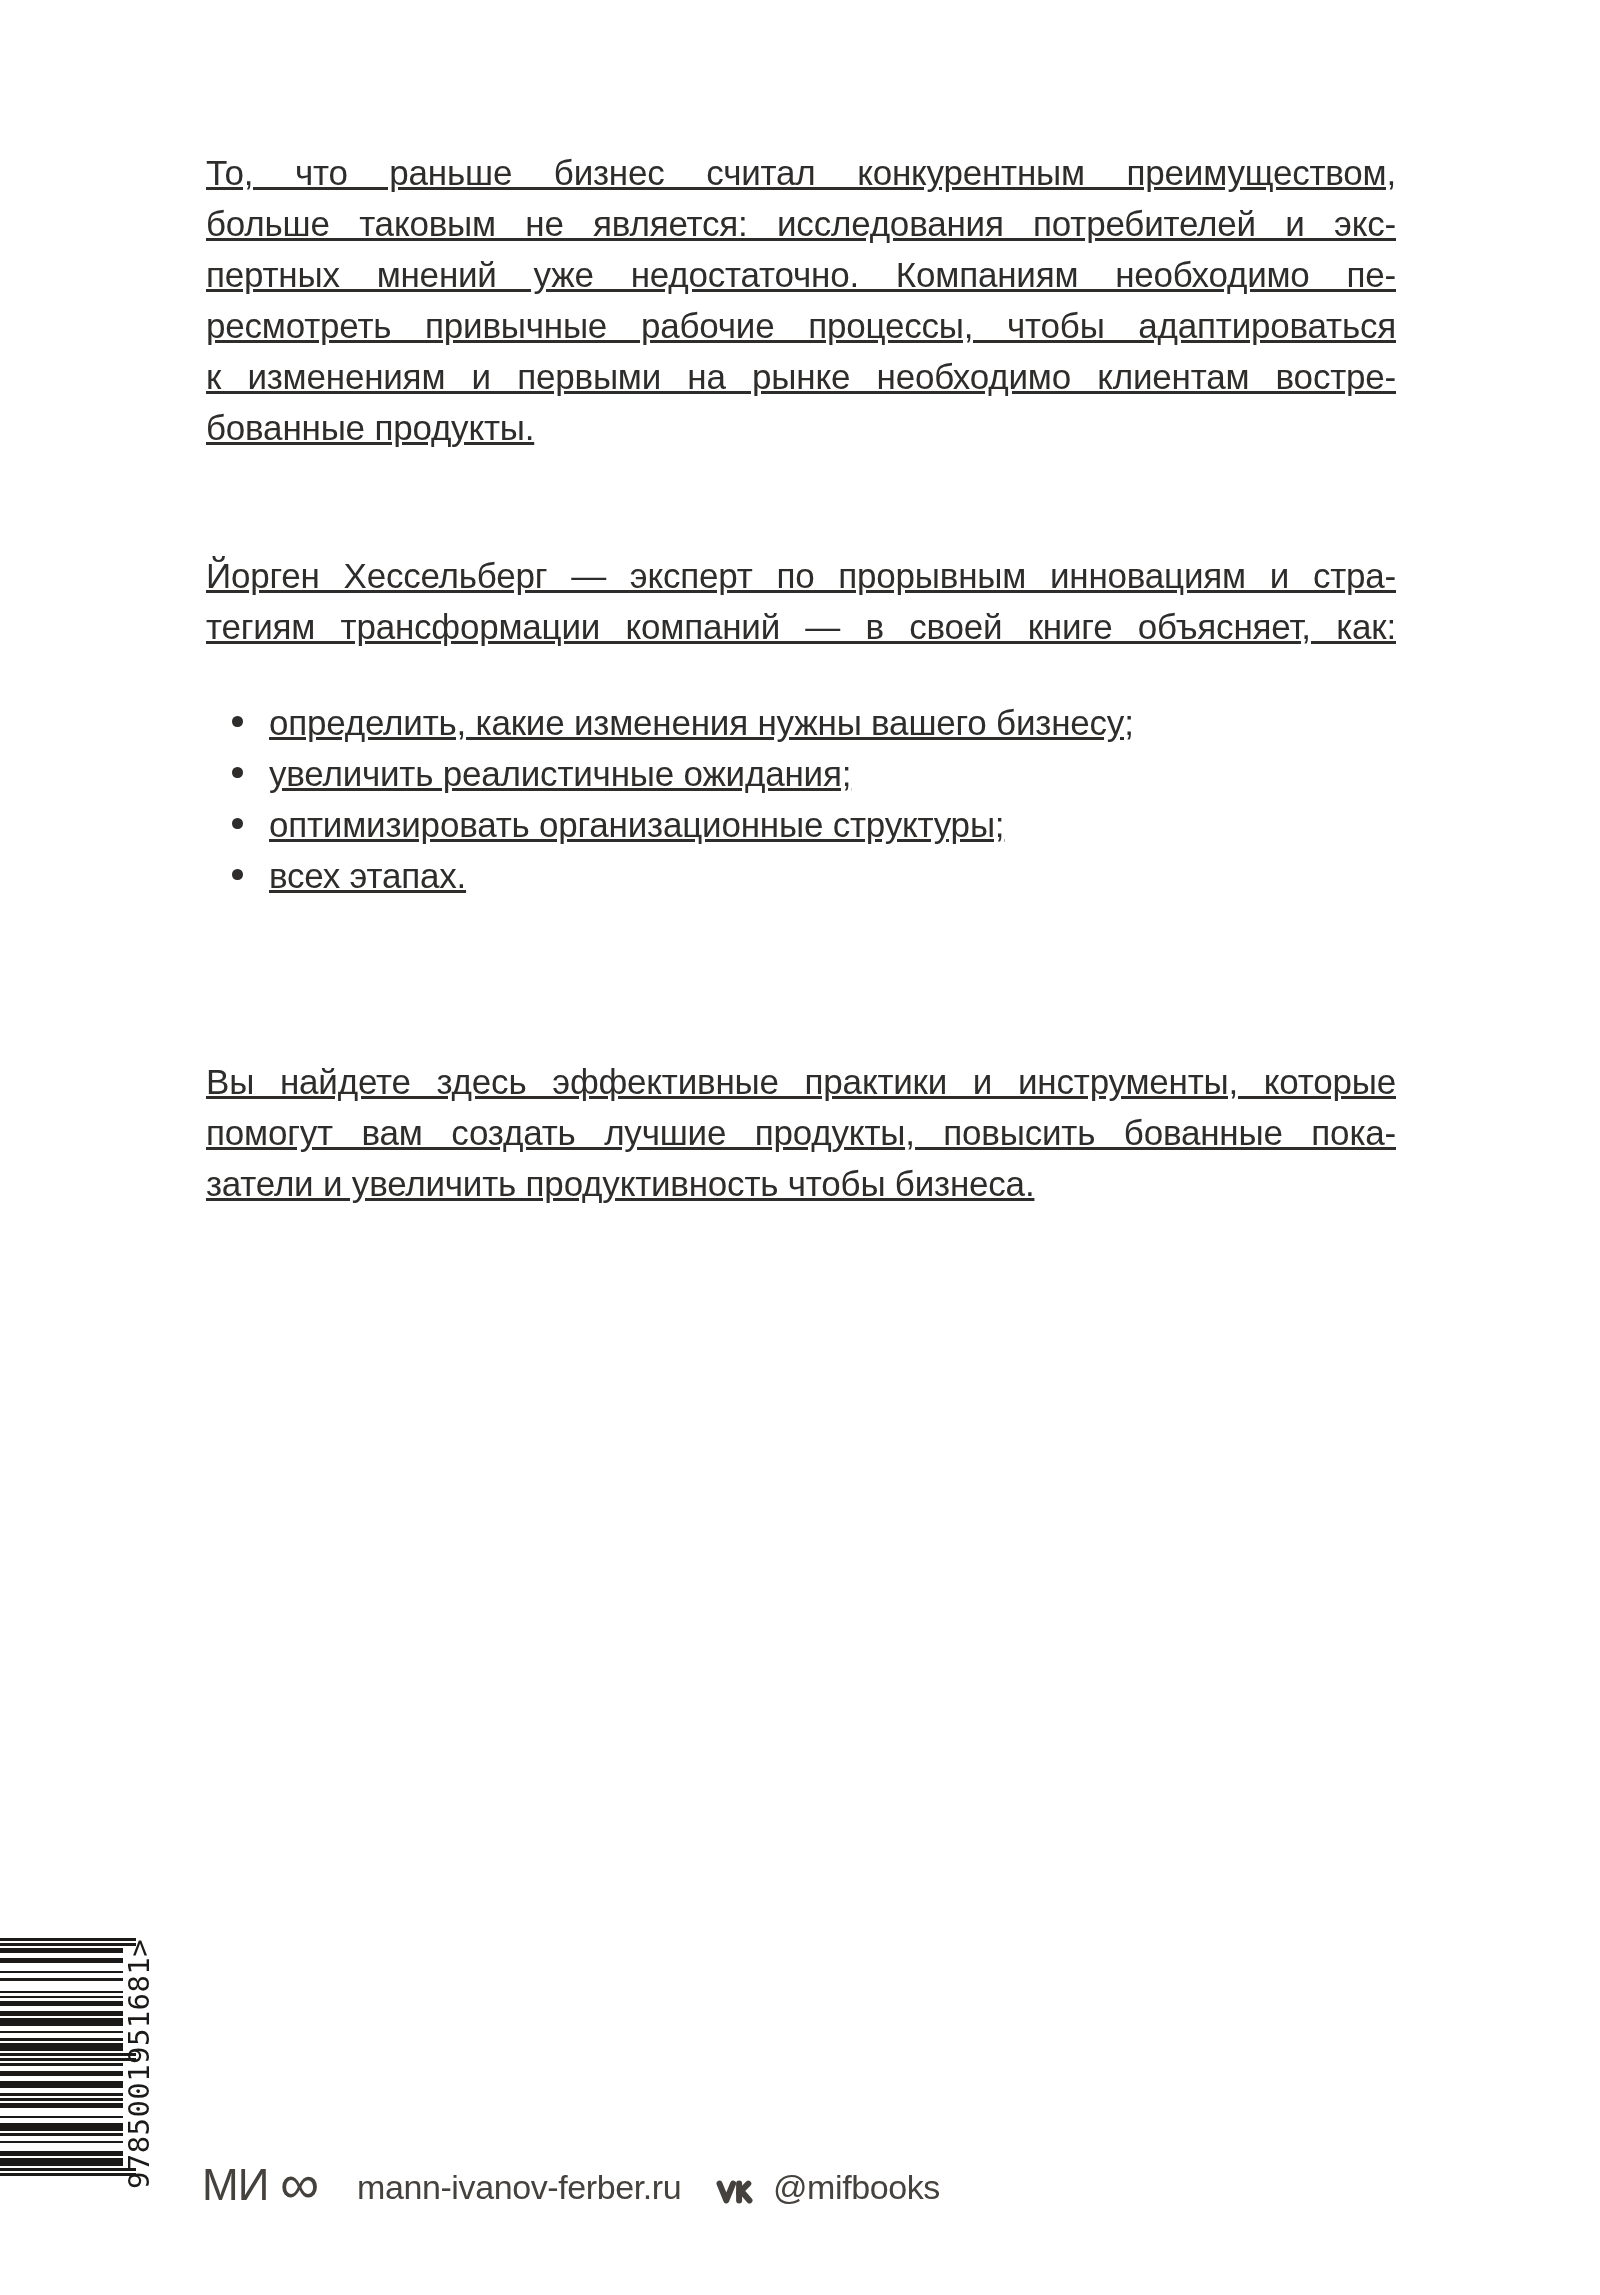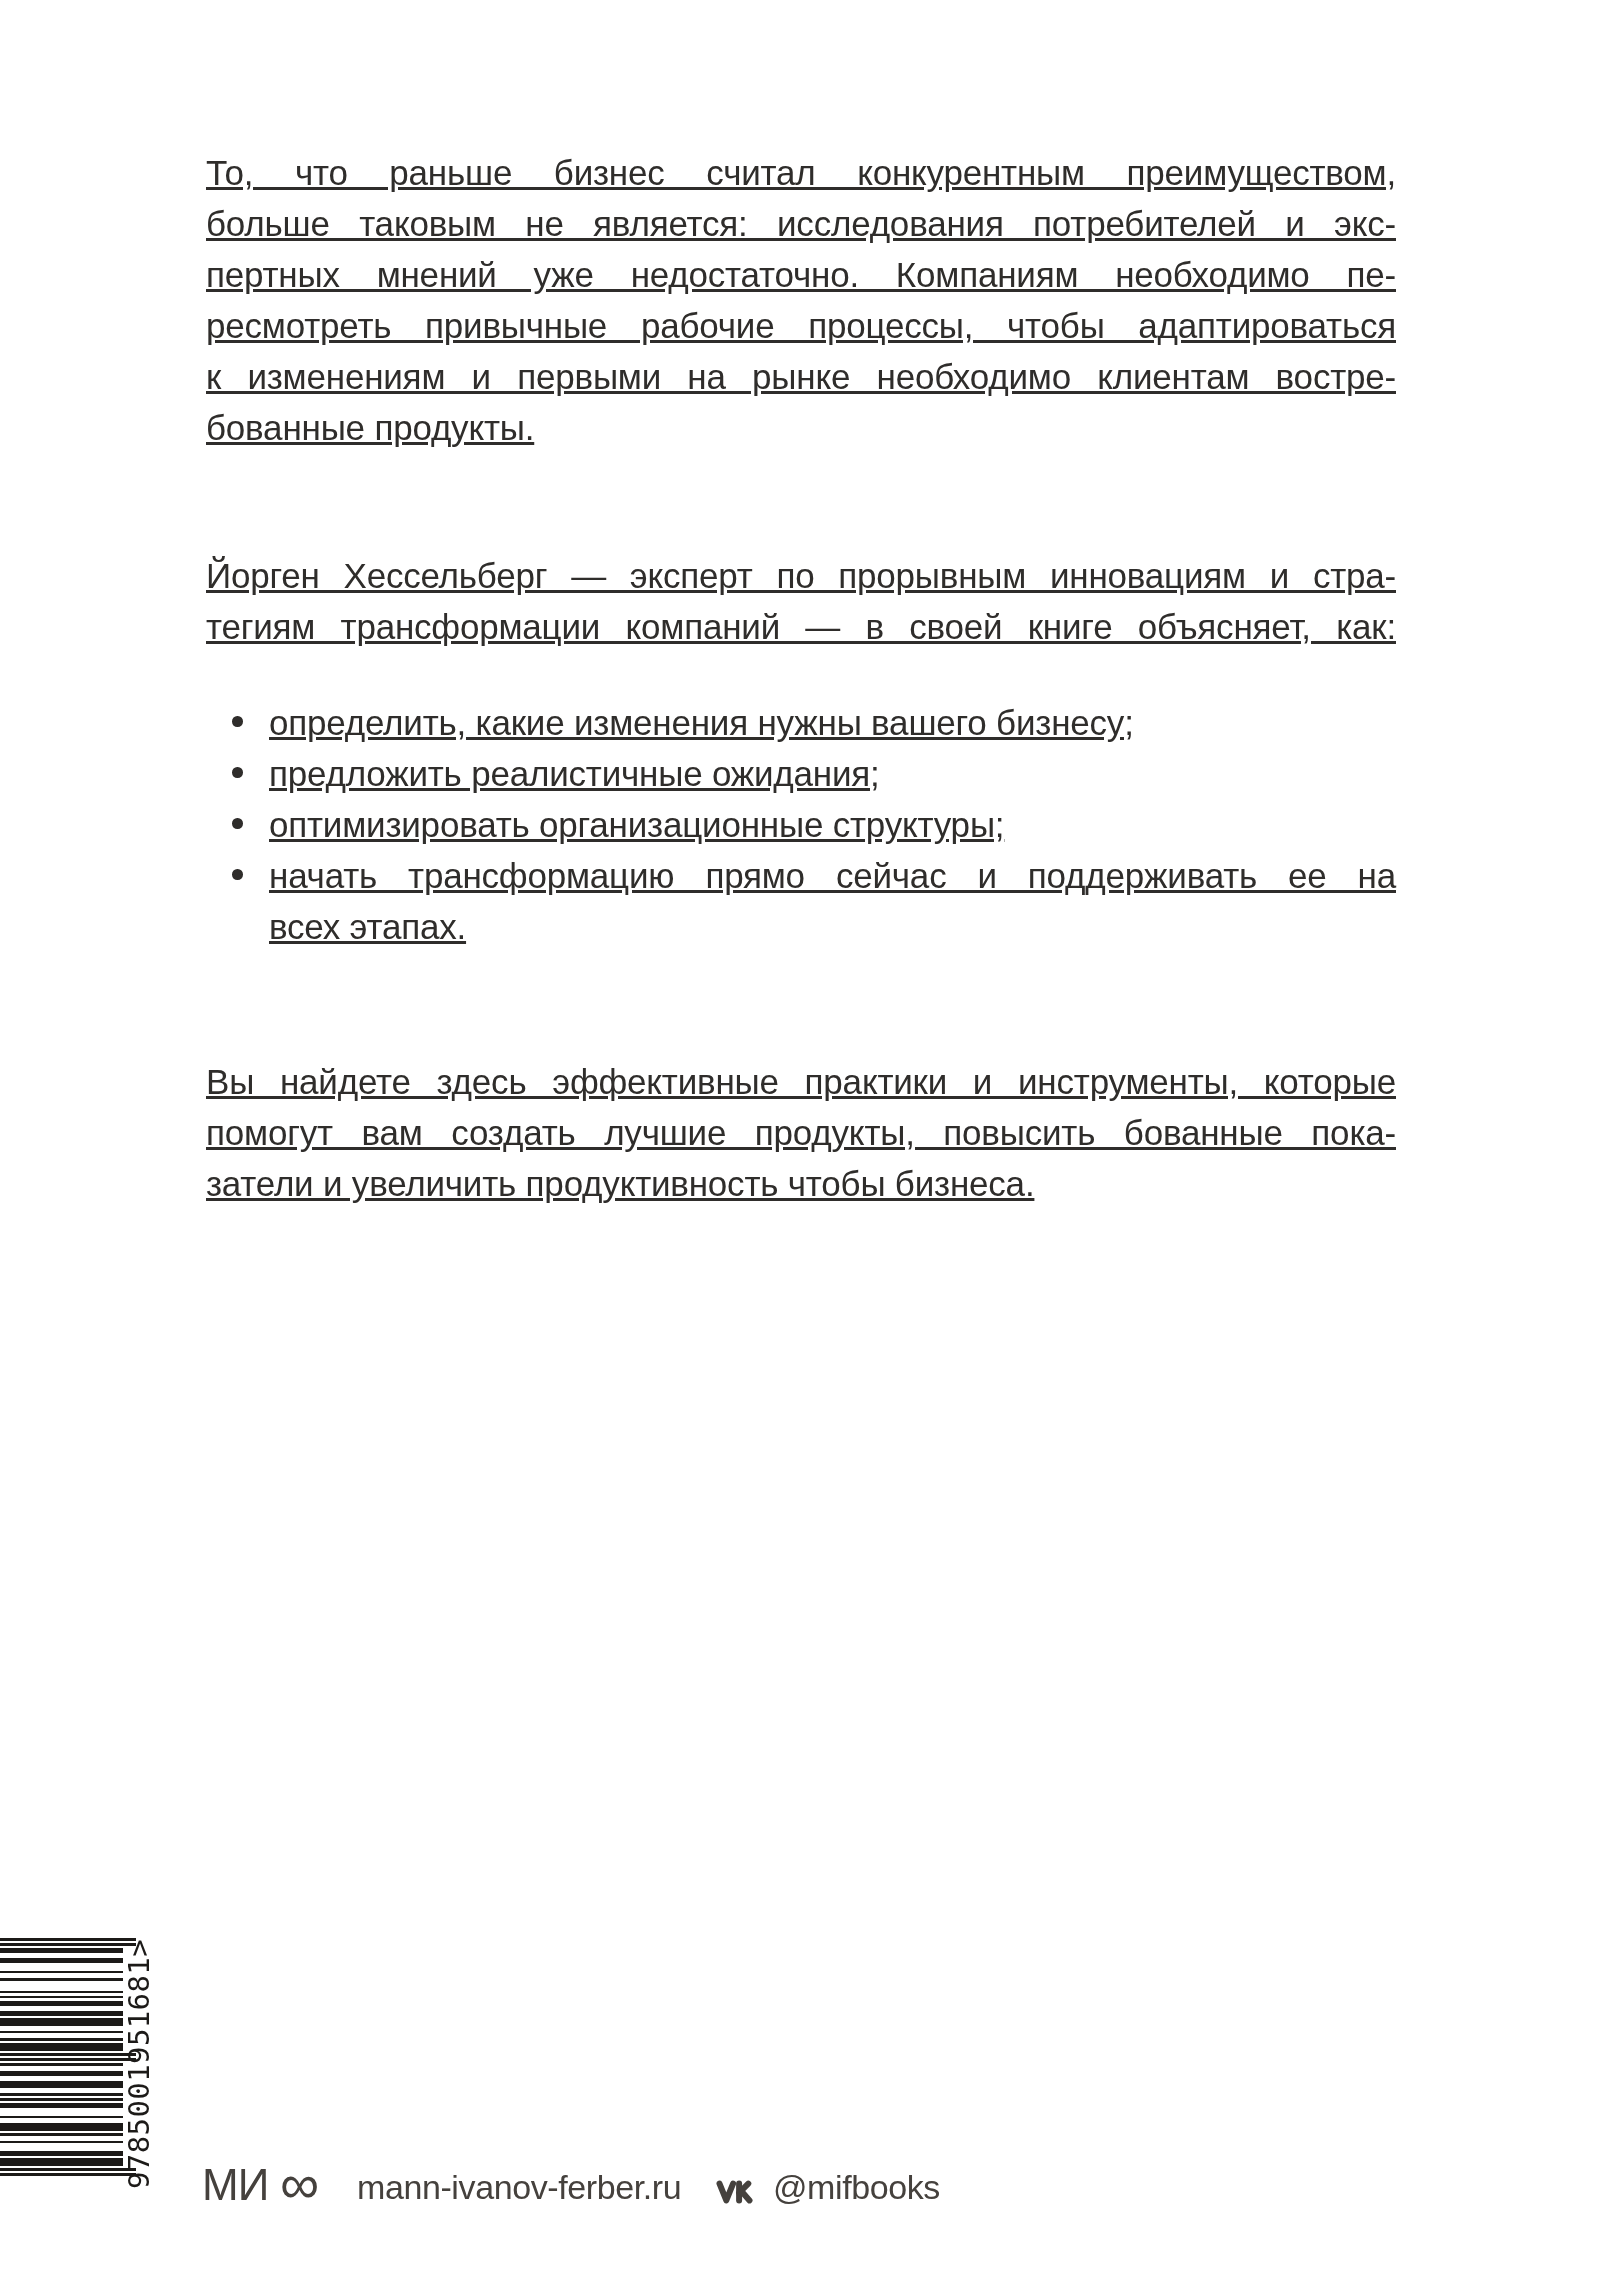--- a/index.html
+++ b/index.html
@@ -139,29 +139,28 @@
     <div class="line j">тегиям трансформации компаний — в своей книге объясняет, как:</div>
   </section>
 
 <ul class="bullet-list">
     <li>
       <span class="dot"></span>
       <div class="line">определить, какие изменения нужны вашего бизнесу;</div>
     </li>
     <li>
       <span class="dot"></span>
-      <div class="line">предложить реалистичные ожидания;</div>
+      <div class="line">увеличить реалистичные ожидания;</div>
     </li>
     <li>
       <span class="dot"></span>
       <div class="line">оптимизировать организационные структуры;</div>
     </li>
     <li>
       <span class="dot"></span>
-      <div class="line j">начать трансформацию прямо сейчас и поддерживать ее на</div>
       <div class="line">всех этапах.</div>
     </li>
   </ul>
 
 <section class="text-block" id="closing-para">
     <div class="line j">Вы найдете здесь эффективные практики и инструменты, которые</div>
     <div class="line j">помогут вам создать лучшие продукты, повысить бованные пока-</div>
     <div class="line">затели и увеличить продуктивность чтобы бизнеса.</div>
   </section>
 

